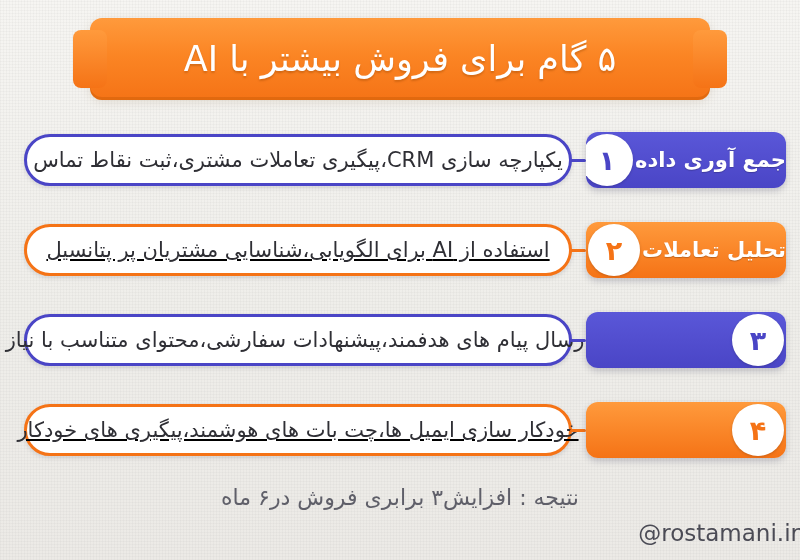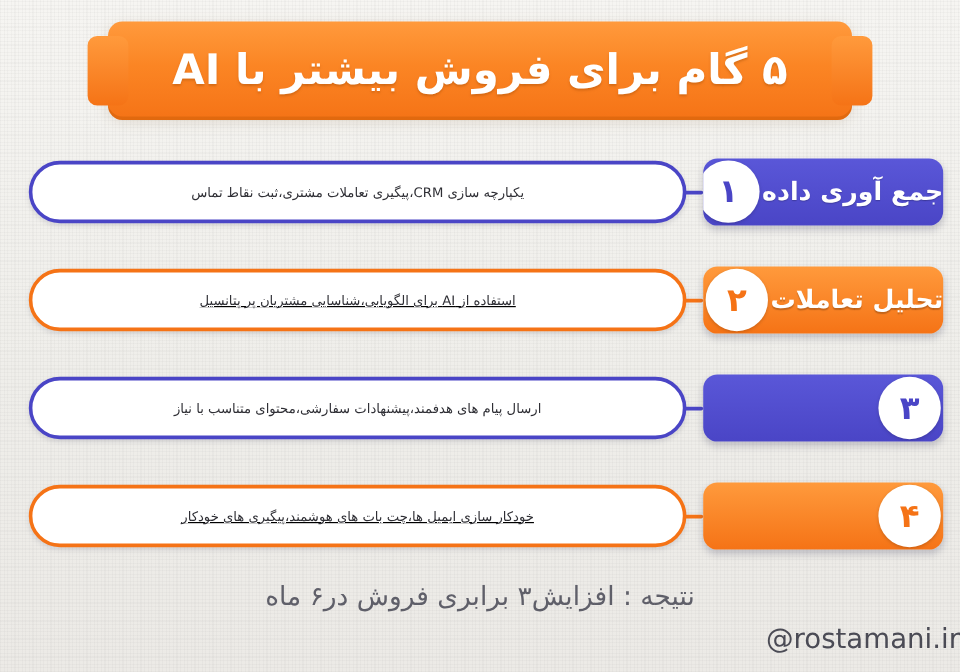--- a/index.html
+++ b/index.html
@@ -59,21 +59,21 @@
     background: linear-gradient(180deg, #ff9a3c 0%, #f57316 100%);
     border-radius: 8px;
   }
   .banner::before { left: -17px; }
   .banner::after  { right: -17px; }
   .banner-text {
     position: relative;
     z-index: 3;
     color: #ffffff;
     font-size: 35px;
-    font-weight: bold;
+    font-weight: normal;
     letter-spacing: 0px;
     white-space: nowrap;
     text-shadow: 0 2px 2px rgba(150, 70, 0, 0.35);
     line-height: 1.1;
     padding: 0 10px;
   }
 
   
   .rows {
     position: absolute;
@@ -134,21 +134,21 @@
     height: 52px;
     border-radius: 26px;
     background: #ffffff;
     display: flex;
     align-items: center;
     justify-content: center;
     box-shadow: 0 2px 4px rgba(90, 90, 110, 0.18);
     box-sizing: border-box;
   }
   .desc-pill .desc-text {
-    font-size: 11px;
+    font-size: 21px;
     color: #2f2f35;
     white-space: nowrap;
     padding: 0 16px;
   }
 
   
   .connector {
     position: absolute;
     right: 214px;
     top: 33px;

